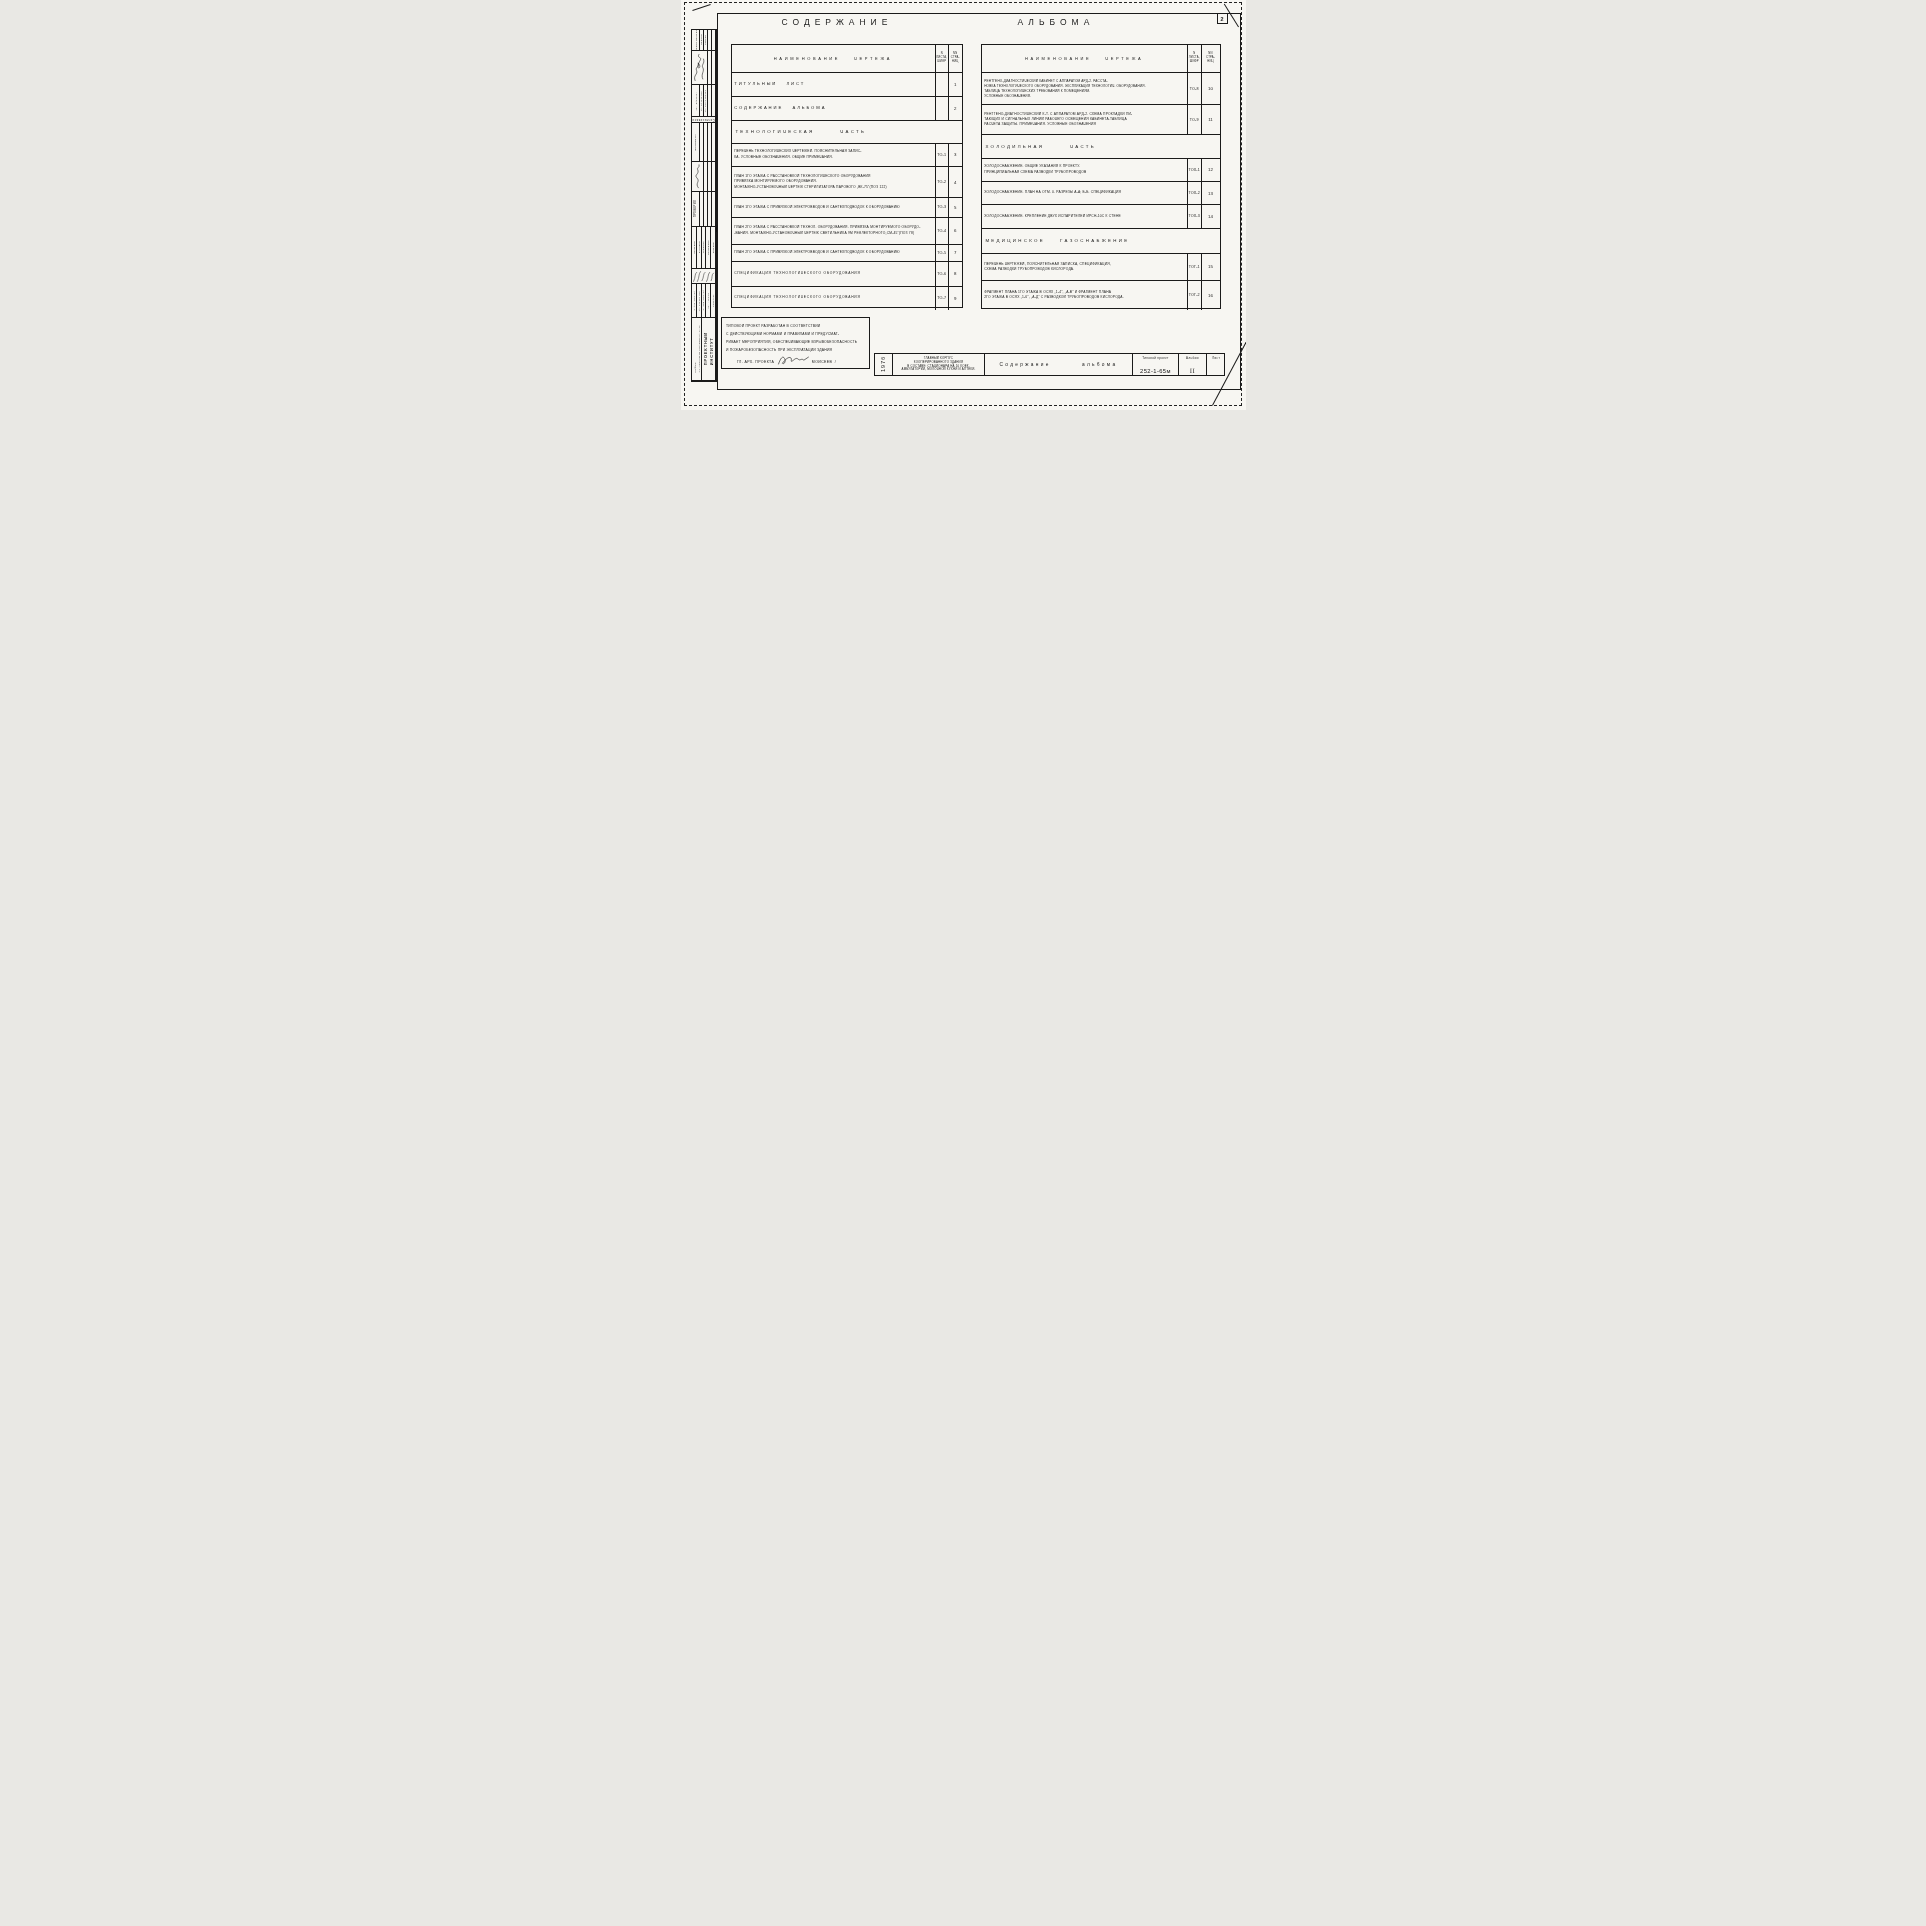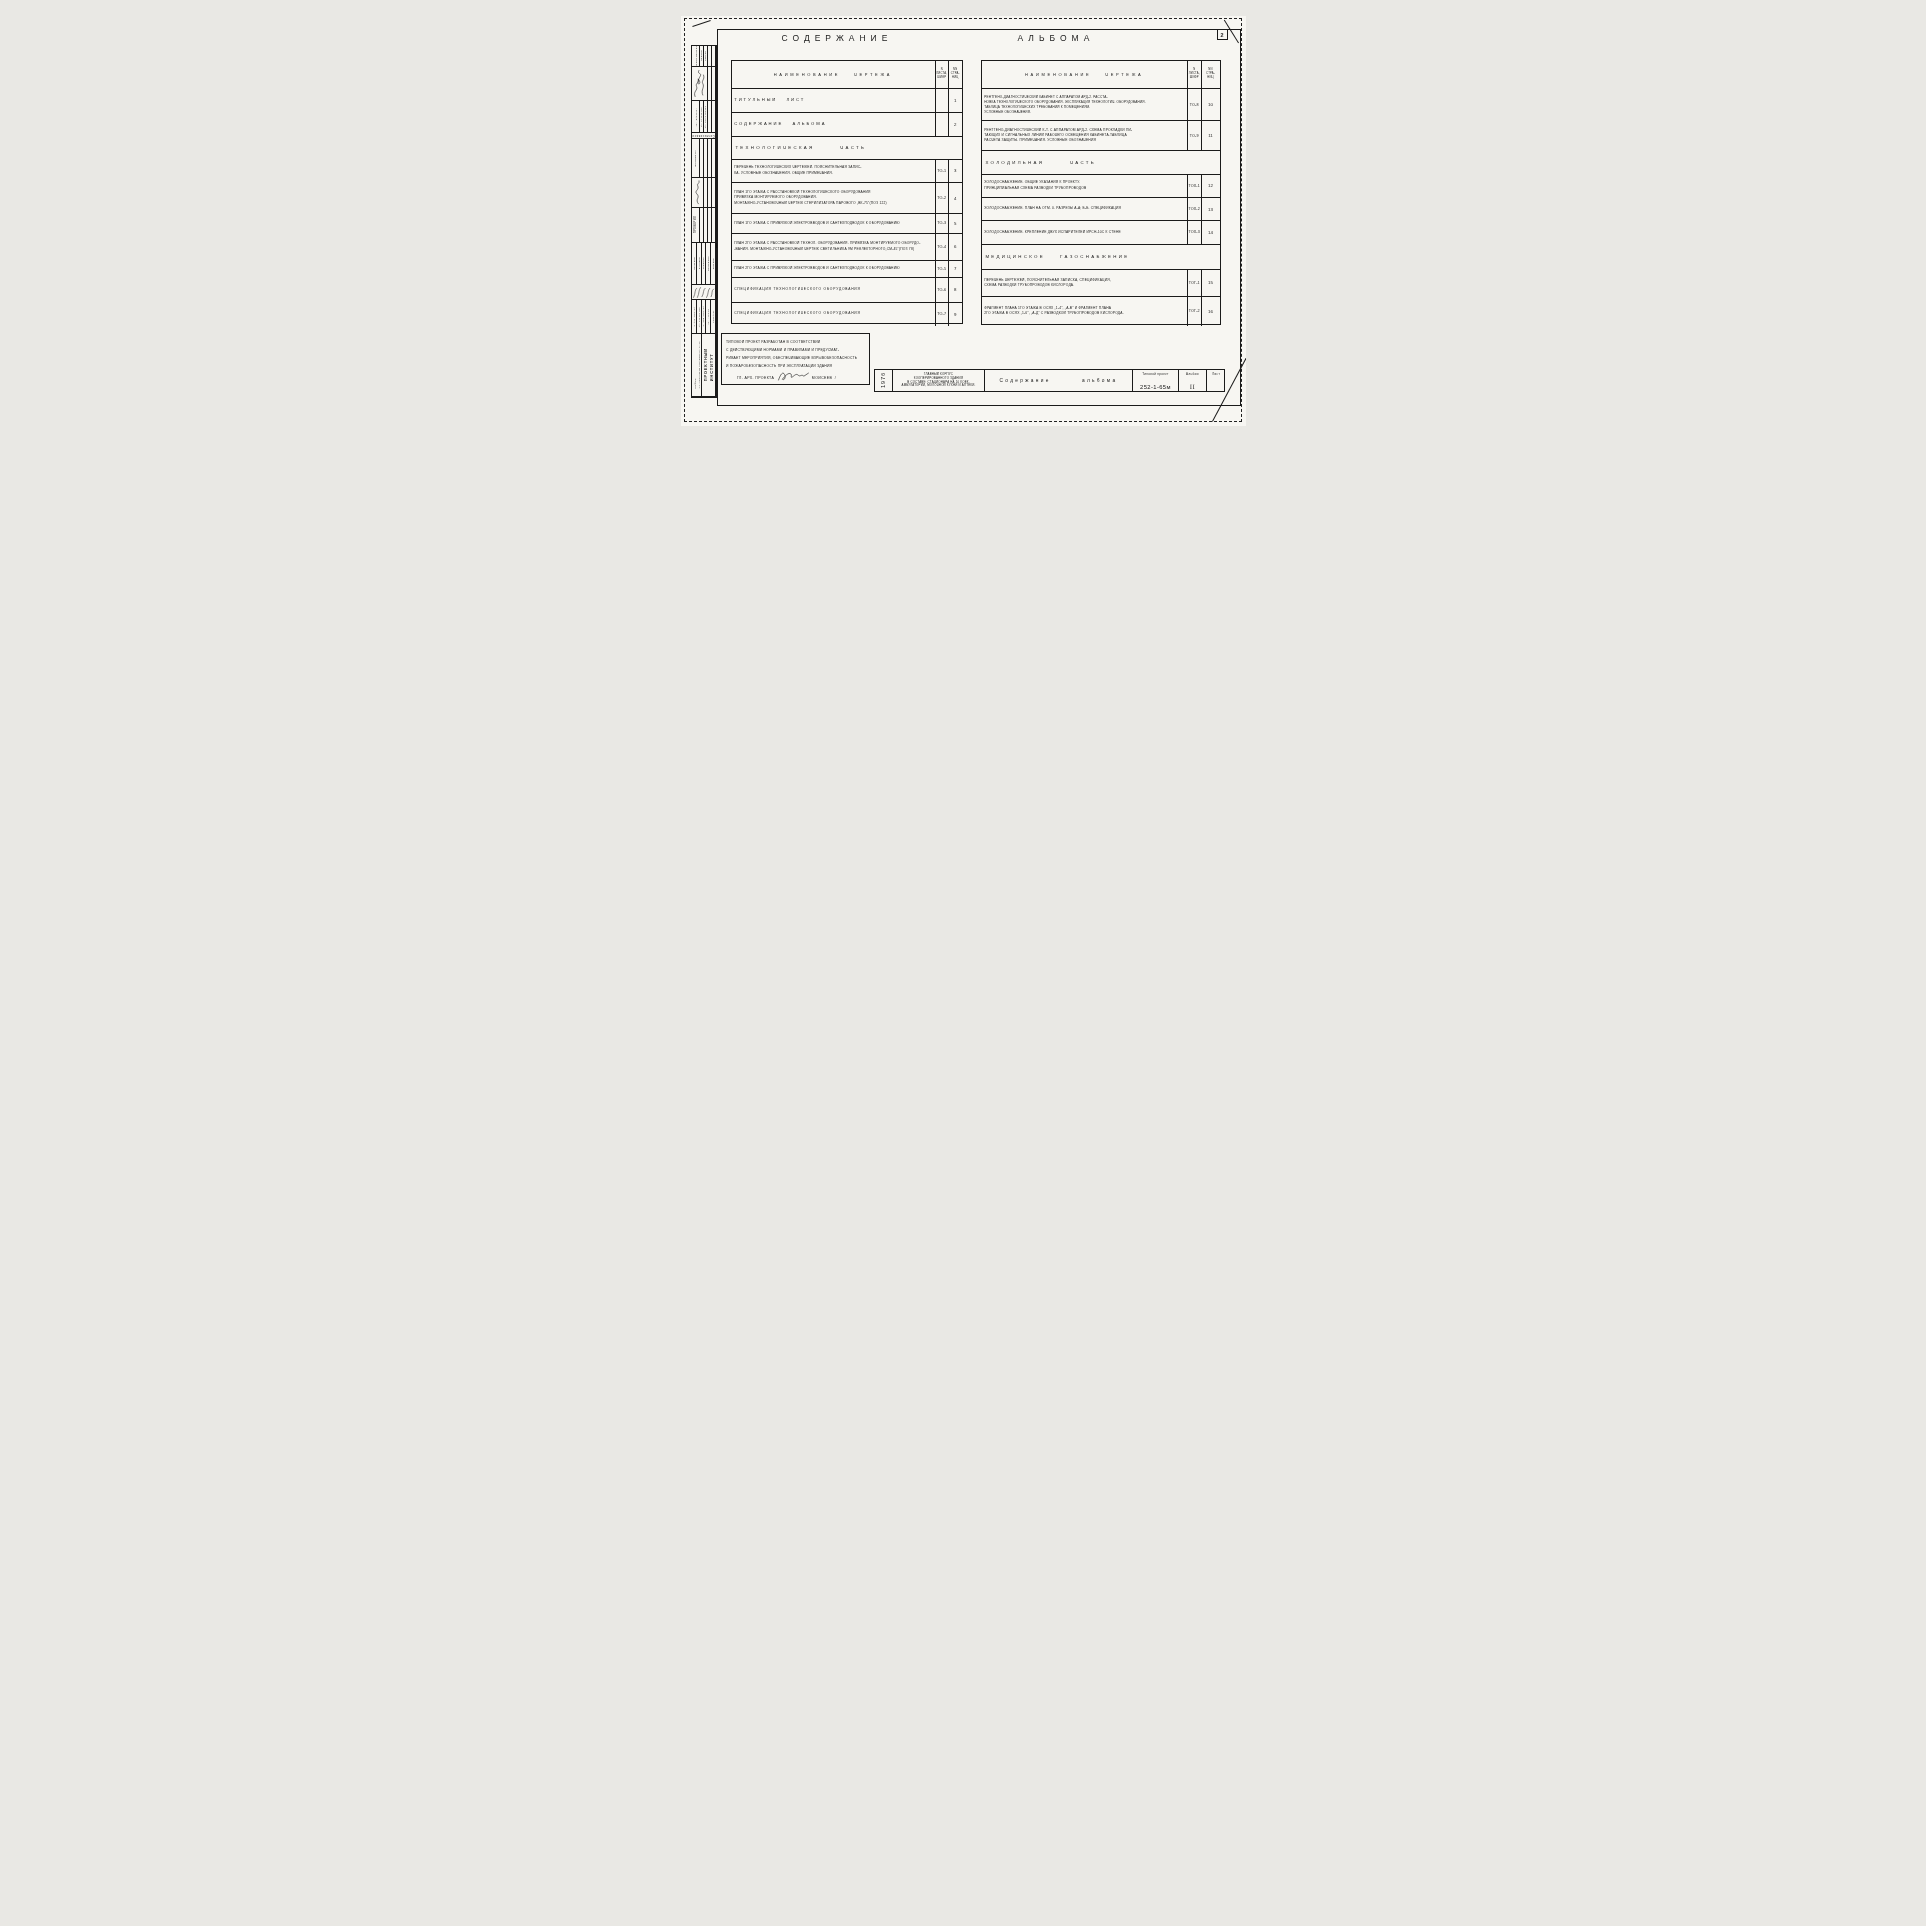--- a/index.html
+++ b/index.html
@@ -1,19 +1,19 @@
 <!DOCTYPE html>
 <html style="font-size:6.2px"><head>
 <meta charset="utf-8">
 <style>
   :root{ --ink:#1b1b1b; --paper:#f7f6f2; }
   *{ box-sizing:border-box; margin:0; padding:0; }
   html,body{ background:#e9e8e4; }
   body{ font-family:"Liberation Sans", sans-serif; color:var(--ink); }
-  .sheet{ position:relative; width:565px; height:410px; margin:16px auto; background:var(--paper); overflow:hidden; }
+  .sheet{ position:relative; width:565px; height:410px; margin:0 auto; background:var(--paper); overflow:hidden; }
   .abs{ position:absolute; }
 
   
   .outer-frame{ left:3.1px; top:2.3px; width:558px; height:404px; border:0.8px dashed #222; }
   .main-frame{ left:36px; top:13px; width:524px; height:377px; border:1.2px solid var(--ink); }
   .page-box{ left:536px; top:14px; width:11.2px; height:10px; border:1px solid var(--ink); border-top:none;
              display:flex; align-items:center; justify-content:center; font-size:5.4px; font-weight:bold; }
 
   
   .doc-title span{ position:absolute; top:17px; font-size:8.5px; letter-spacing:5px; font-weight:500; white-space:nowrap; }

